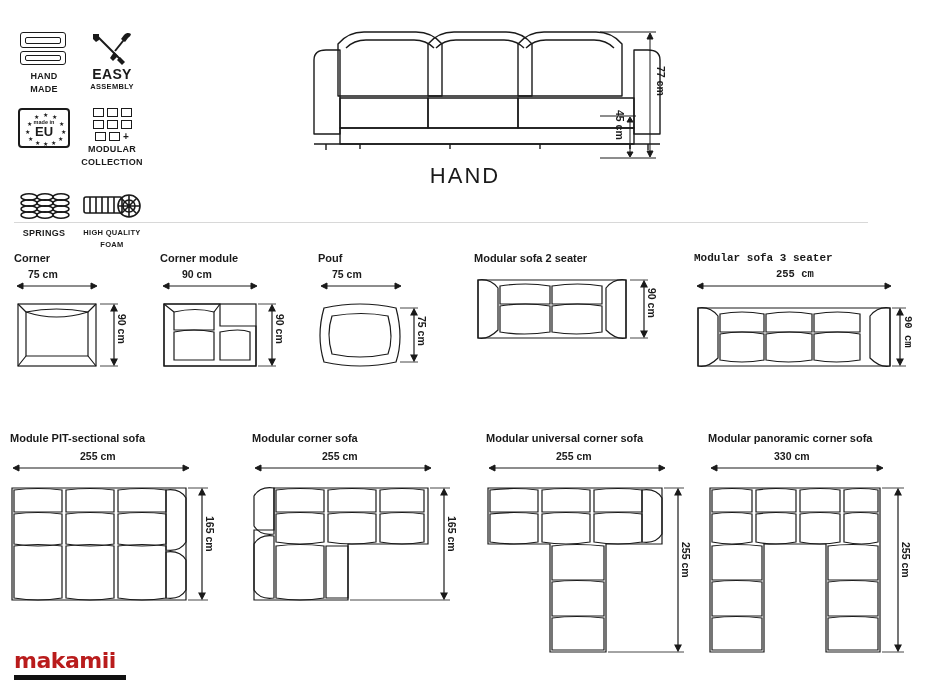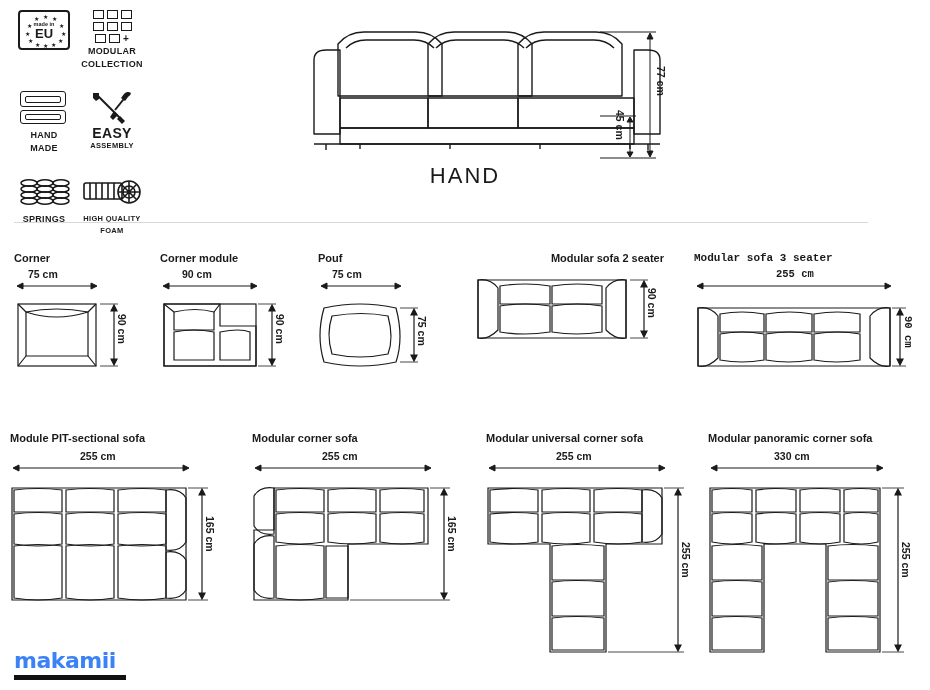--- a/index.html
+++ b/index.html
@@ -69,30 +69,58 @@
   .grid-label {
     font-size: 11px; font-weight: bold; color:#1a1a1a;
   }
   .dim-label { font-size: 10.5px; font-weight: bold; }
   .dim-label.vert { writing-mode: vertical-rl; }
 
   .cell { position:absolute; }
 
   .logo { position:absolute; left:14px; top:648px; }
   .logo-text {
-    font-size: 22px; font-weight: bold; letter-spacing:-0.5px; color:#3b82f6;
+    font-size: 22px; font-weight: bold; letter-spacing:-0.5px; color:#b91c1c;
     font-family:"DejaVu Sans", sans-serif;
   }
   .logo-bar { width:112px; height:5px; background:#111; margin-top:2px;}
   svg { display:block; }
 </style>
 </head>
 <body>
 
 <div class="badges">
+
+  <div class="badge-row" style="margin-top:22px;">
+    <div class="badge">
+      <div class="hand">
+        <div class="sofa1"></div>
+        <div class="sofa2"></div>
+      </div>
+      <div class="badge-label">HAND</div>
+      <div class="badge-label">MADE</div>
+    </div>
+
+    <div class="badge">
+      <div class="tools">
+        <svg width="50" height="34" viewBox="0 0 50 34">
+          <g fill="none" stroke="#1a1a1a" stroke-width="2">
+            <path d="M10 4 L34 28"></path>
+            <path d="M6 2 L12 2 L12 8 L9 10 L6 7 Z" fill="#1a1a1a" stroke="none"></path>
+            <path d="M33 25 L38 30 L35 33 L30 28 Z" fill="#1a1a1a" stroke="none"></path>
+            <path d="M40 4 L28 19"></path>
+            <path d="M44 2 a5 5 0 0 0 -7 1 l-3 4 4 3 3 -4 a5 5 0 0 0 3 -4 z" fill="#1a1a1a" stroke="none"></path>
+            <path d="M27 20 L23 26 L26 29 L31 24 Z" fill="#1a1a1a" stroke="none"></path>
+          </g>
+        </svg>
+      </div>
+      <div class="badge-label" style="font-size:14px;">EASY</div>
+      <div class="badge-label small">ASSEMBLY</div>
+    </div>
+  </div>
 
   <div class="badge-row">
     <div class="badge">
       <div class="eu">
         <div class="stars">
           <i style="left:23px;top:2px;">★</i>
           <i style="left:14px;top:4px;">★</i>
           <i style="left:32px;top:4px;">★</i>
           <i style="left:7px;top:11px;">★</i>
           <i style="left:39px;top:11px;">★</i>
@@ -122,48 +150,20 @@
             <span class="sq"></span>
           </div>
         <div class="r">
             <span class="sq"></span>
             <span class="sq"></span>
             <span class="plus">+</span>
           </div>
       </div>
       <div class="badge-label">MODULAR</div>
       <div class="badge-label">COLLECTION</div>
-    </div>
-  </div>
-
-  <div class="badge-row" style="margin-top:22px;">
-    <div class="badge">
-      <div class="hand">
-        <div class="sofa1"></div>
-        <div class="sofa2"></div>
-      </div>
-      <div class="badge-label">HAND</div>
-      <div class="badge-label">MADE</div>
-    </div>
-
-    <div class="badge">
-      <div class="tools">
-        <svg width="50" height="34" viewBox="0 0 50 34">
-          <g fill="none" stroke="#1a1a1a" stroke-width="2">
-            <path d="M10 4 L34 28"></path>
-            <path d="M6 2 L12 2 L12 8 L9 10 L6 7 Z" fill="#1a1a1a" stroke="none"></path>
-            <path d="M33 25 L38 30 L35 33 L30 28 Z" fill="#1a1a1a" stroke="none"></path>
-            <path d="M40 4 L28 19"></path>
-            <path d="M44 2 a5 5 0 0 0 -7 1 l-3 4 4 3 3 -4 a5 5 0 0 0 3 -4 z" fill="#1a1a1a" stroke="none"></path>
-            <path d="M27 20 L23 26 L26 29 L31 24 Z" fill="#1a1a1a" stroke="none"></path>
-          </g>
-        </svg>
-      </div>
-      <div class="badge-label" style="font-size:14px;">EASY</div>
-      <div class="badge-label small">ASSEMBLY</div>
     </div>
   </div>
 
   <div class="badge-row" style="margin-top:24px;">
     <div class="badge">
       <div class="springs">
         <svg width="52" height="32" viewBox="0 0 52 32">
           <g fill="none" stroke="#1a1a1a" stroke-width="1.6">
             <ellipse cx="11" cy="6" rx="8" ry="3.2"></ellipse>
               <ellipse cx="11" cy="12" rx="8" ry="3.2"></ellipse>
@@ -334,21 +334,21 @@
         <path d="M96 18 L96 68"></path>
         <path d="M93 23 L96 17 L99 23 Z" fill="#1a1a1a"></path>
         <path d="M93 63 L96 69 L99 63 Z" fill="#1a1a1a"></path>
         <path d="M82 16 L100 16 M82 70 L100 70" stroke-width="0.8"></path>
       </g>
     </svg>
     <div class="dim-label vert" style="position:absolute; left:98px; top:24px;">75 cm</div>
   </div>
 </div>
 
-<div class="cell" style="left:474px; top:252px;text-align:right;">
+<div class="cell" style="left:474px; top:252px;">
   <div class="grid-label">Modular sofa 2 seater</div>
   <div style="position:relative;">
     <svg width="190" height="90" viewBox="0 0 190 90">
       <g stroke="#1a1a1a" stroke-width="1.2" fill="none">
         <path d="M4 16 L152 16 L152 74 L4 74 Z"></path>
 
         <path d="M4 16 q12 -2 20 8 l0 42 q-10 10 -20 8 z"></path>
         <path d="M152 16 q-12 -2 -20 8 l0 42 q10 10 20 8 z"></path>
 
         <path d="M26 22 q26 -4 50 0 l0 18 -50 0 z"></path>

